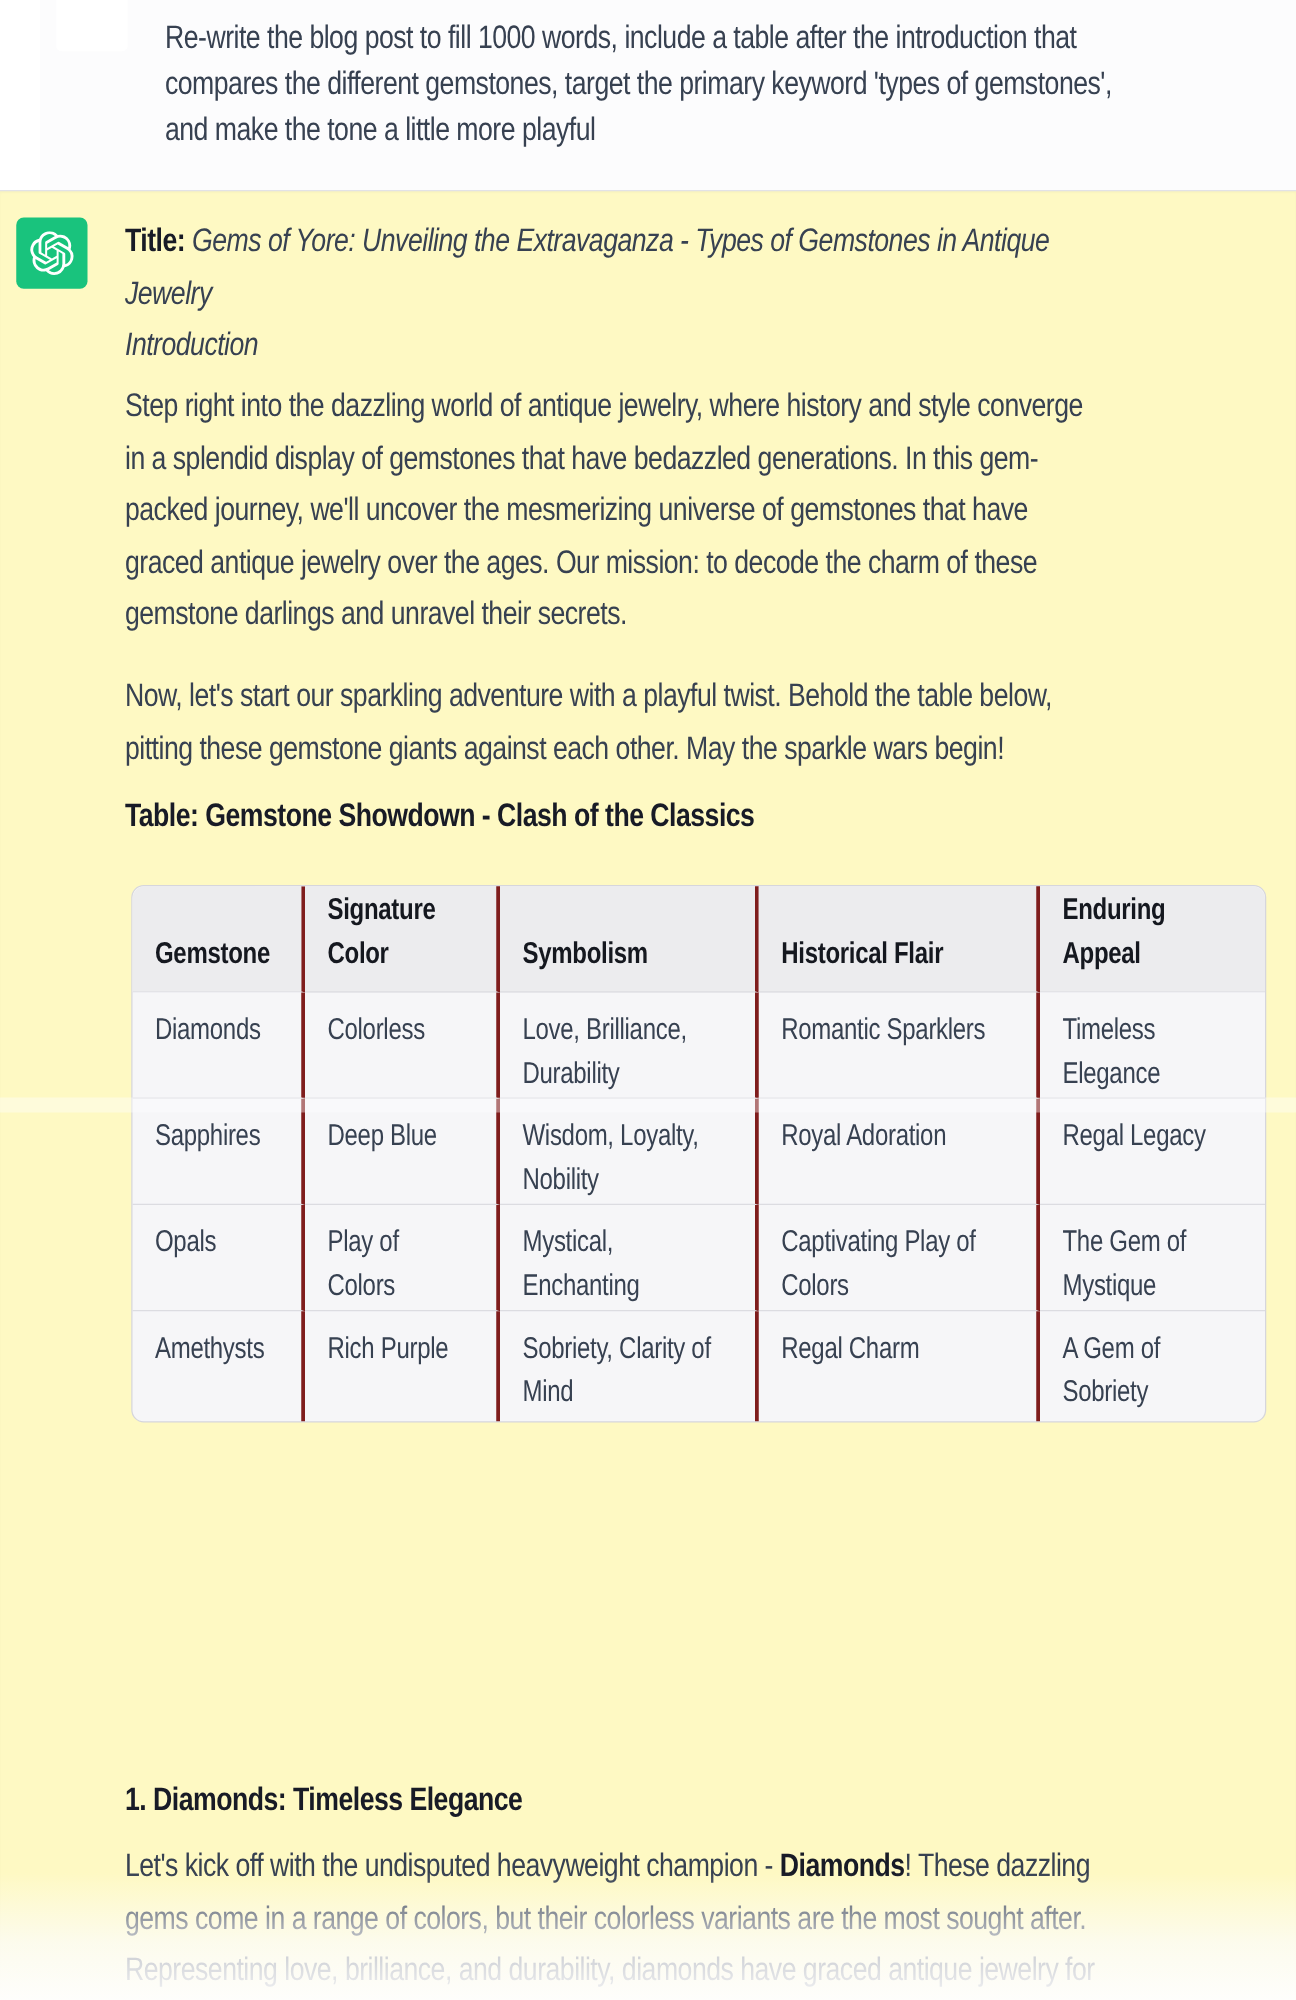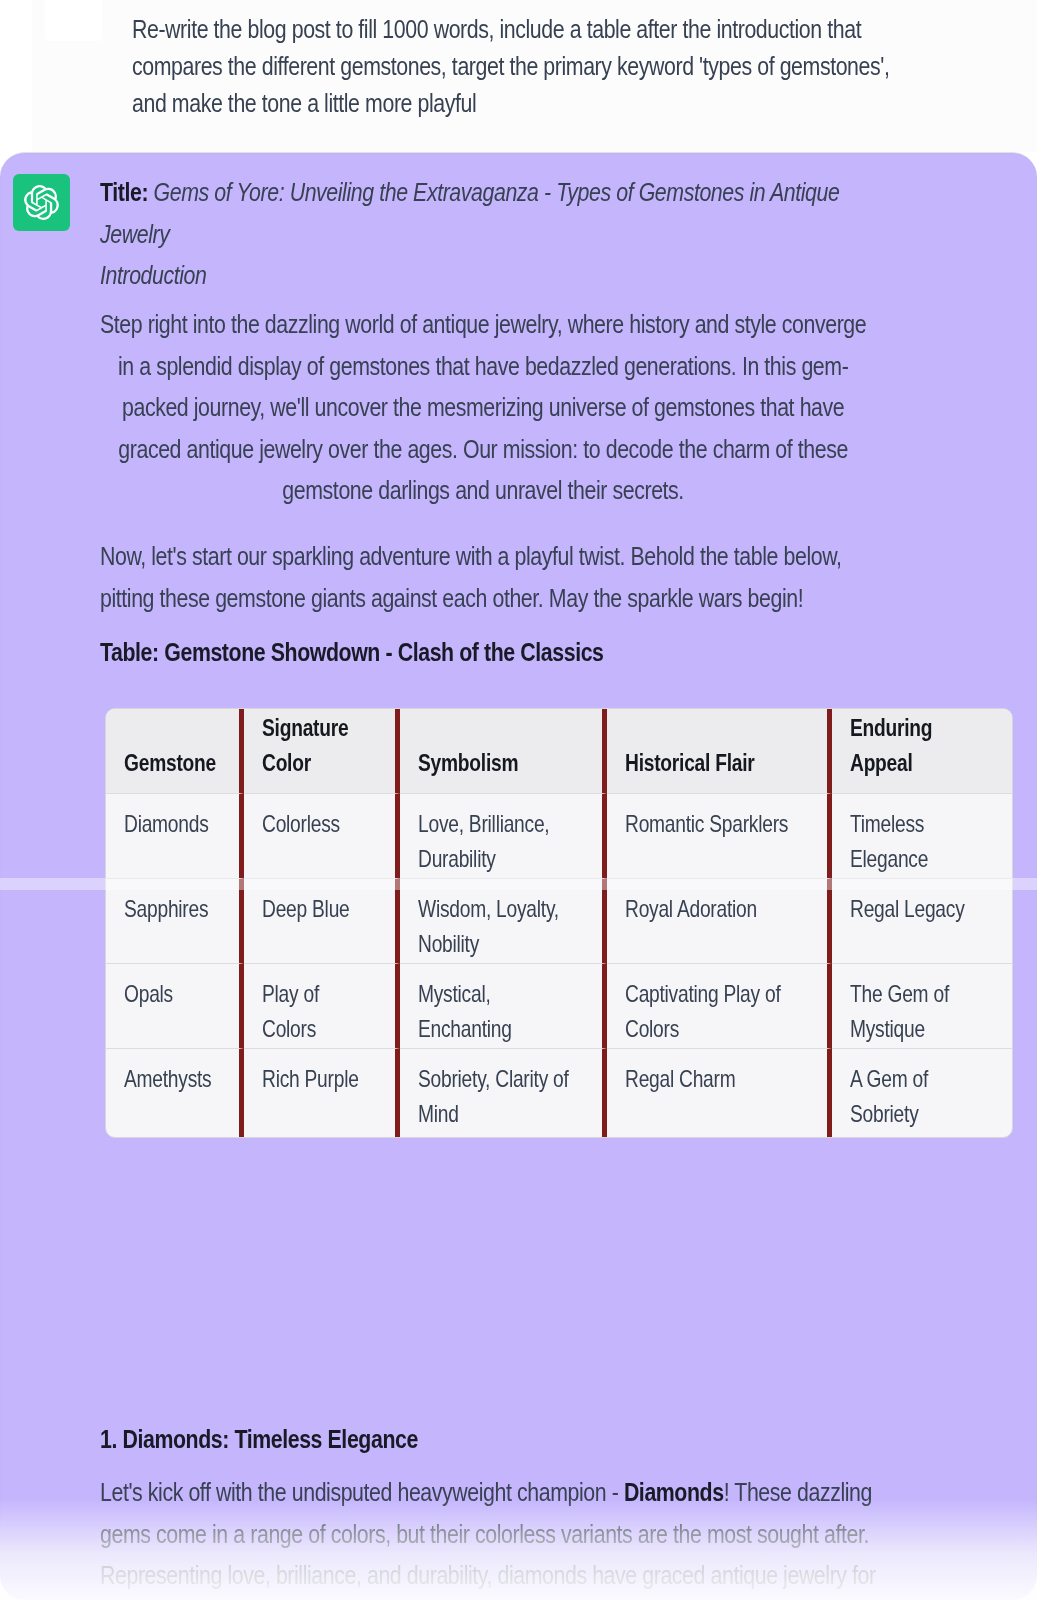--- a/index.html
+++ b/index.html
@@ -41,40 +41,40 @@
   
   .ln {
     white-space:nowrap; line-height:41.5px; font-size:26px; letter-spacing:-0.5px;
     transform:scaleX(0.82); transform-origin:0 50%;
   }
   .b { font-weight:700; }
   .i { font-style:italic; }
   .hd { font-weight:700; color:#181b26; }
 
   #title-block   { top:19px; }
-  #paragraph-1   { top:151px;text-align:center; }
+  #paragraph-1   { top:151px; }
   #paragraph-2   { top:383px; }
   #table-caption { top:479px; }
   #section-heading { top:1266px; }
   #paragraph-3   { top:1319px; }
 
   
   .gem-table-wrap { position:absolute; left:5px; top:555px; }
   table.gem {
     border-collapse:separate; border-spacing:0; table-layout:fixed;
     width:906px; border:1px solid #d6d6dc; border-radius:10px;
     background:#f6f6f8;
   }
   table.gem col:nth-child(1){width:138px;}
   table.gem col:nth-child(2){width:156px;}
   table.gem col:nth-child(3){width:207px;}
   table.gem col:nth-child(4){width:225px;}
   table.gem col:nth-child(5){width:180px;}
   table.gem th, table.gem td {
-    border-right:5px solid #7f1d1d; border-bottom:1px solid #dcdce1;
+    border-right:3px solid #7f1d1d; border-bottom:1px solid #dcdce1;
     overflow:visible;
   }
   table.gem th:last-child, table.gem td:last-child { border-right:none; }
   table.gem tr:last-child td { border-bottom:none; }
   table.gem thead tr { height:85px; }
   table.gem tbody tr { height:85px; }
   table.gem tbody tr:last-child { height:88px; }
   table.gem th {
     background:#ececee; vertical-align:bottom; text-align:left;
     padding:0 6px 13px 18px;
@@ -107,21 +107,21 @@
 
   <div class="user-turn" style="background: rgb(252, 252, 253);">
     <div class="user-avatar"></div>
     <div class="user-text">
         <div class="ln"><span>Re-write the blog post to fill 1000 words, include a table after the introduction that</span></div>
         <div class="ln"><span>compares the different gemstones, target the primary keyword 'types of gemstones',</span></div>
         <div class="ln"><span>and make the tone a little more playful</span></div>
       </div>
   </div>
 
-  <div class="assistant-turn" style="background: #c4b5fd; border-radius: 25px;">
+  <div class="assistant-turn" style="background: #fef9c3;">
     <div class="assistant-avatar" style="background: rgb(25, 195, 125);">
       <span>
         <svg viewBox="0 0 24 24" aria-hidden="true">
             <path fill="#ffffff" d="M22.2819 9.8211a5.9847 5.9847 0 0 0-.5157-4.9108 6.0462 6.0462 0 0 0-6.5098-2.9A6.0651 6.0651 0 0 0 4.9807 4.1818a5.9847 5.9847 0 0 0-3.9977 2.9 6.0462 6.0462 0 0 0 .7427 7.0966 5.98 5.98 0 0 0 .511 4.9107 6.051 6.051 0 0 0 6.5146 2.9001A5.9847 5.9847 0 0 0 13.2599 24a6.0557 6.0557 0 0 0 5.7718-4.2058 5.9894 5.9894 0 0 0 3.9977-2.9001 6.0557 6.0557 0 0 0-.7475-7.073zM13.2599 22.4301a4.4755 4.4755 0 0 1-2.8764-1.04l.1419-.0804 4.7783-2.7582a.7948.7948 0 0 0 .3927-.6813v-6.7369l2.02 1.1686a.071.071 0 0 1 .038.0615v5.5826a4.504 4.504 0 0 1-4.4945 4.4944zm-9.6607-4.1254a4.4708 4.4708 0 0 1-.5346-3.0137l.142.0852 4.783 2.7582a.7712.7712 0 0 0 .7806 0l5.8428-3.3685v2.3324a.0804.0804 0 0 1-.0332.0615L9.74 19.9502a4.4992 4.4992 0 0 1-6.1408-1.6464zM2.3408 7.8956a4.485 4.485 0 0 1 2.3655-1.9728V11.6a.7664.7664 0 0 0 .3879.6765l5.8144 3.3543-2.0201 1.1685a.0757.0757 0 0 1-.071 0l-4.8303-2.7865A4.504 4.504 0 0 1 2.3408 7.8956zm16.5963 3.8558L13.1038 8.364 15.1192 7.2a.0757.0757 0 0 1 .071 0l4.8303 2.7913a4.4944 4.4944 0 0 1-.6765 8.1042v-5.6772a.79.79 0 0 0-.407-.667zm2.0107-3.0231l-.142-.0852-4.7735-2.7818a.7759.7759 0 0 0-.7854 0L9.409 9.2297V6.8974a.0662.0662 0 0 1 .0284-.0615l4.8303-2.7866a4.4992 4.4992 0 0 1 6.6802 4.66zM8.3065 12.863l-2.02-1.1638a.0804.0804 0 0 1-.038-.0567V6.0742a4.4992 4.4992 0 0 1 7.3757-3.4537l-.142.0805L8.704 5.459a.7948.7948 0 0 0-.3927.6813zm1.0976-2.3654l2.602-1.4998 2.6069 1.4998v2.9994l-2.5974 1.4997-2.6067-1.4997Z"></path>
           </svg>
       </span>
     </div>
 
     <div class="content">
       <div class="block" id="title-block">

